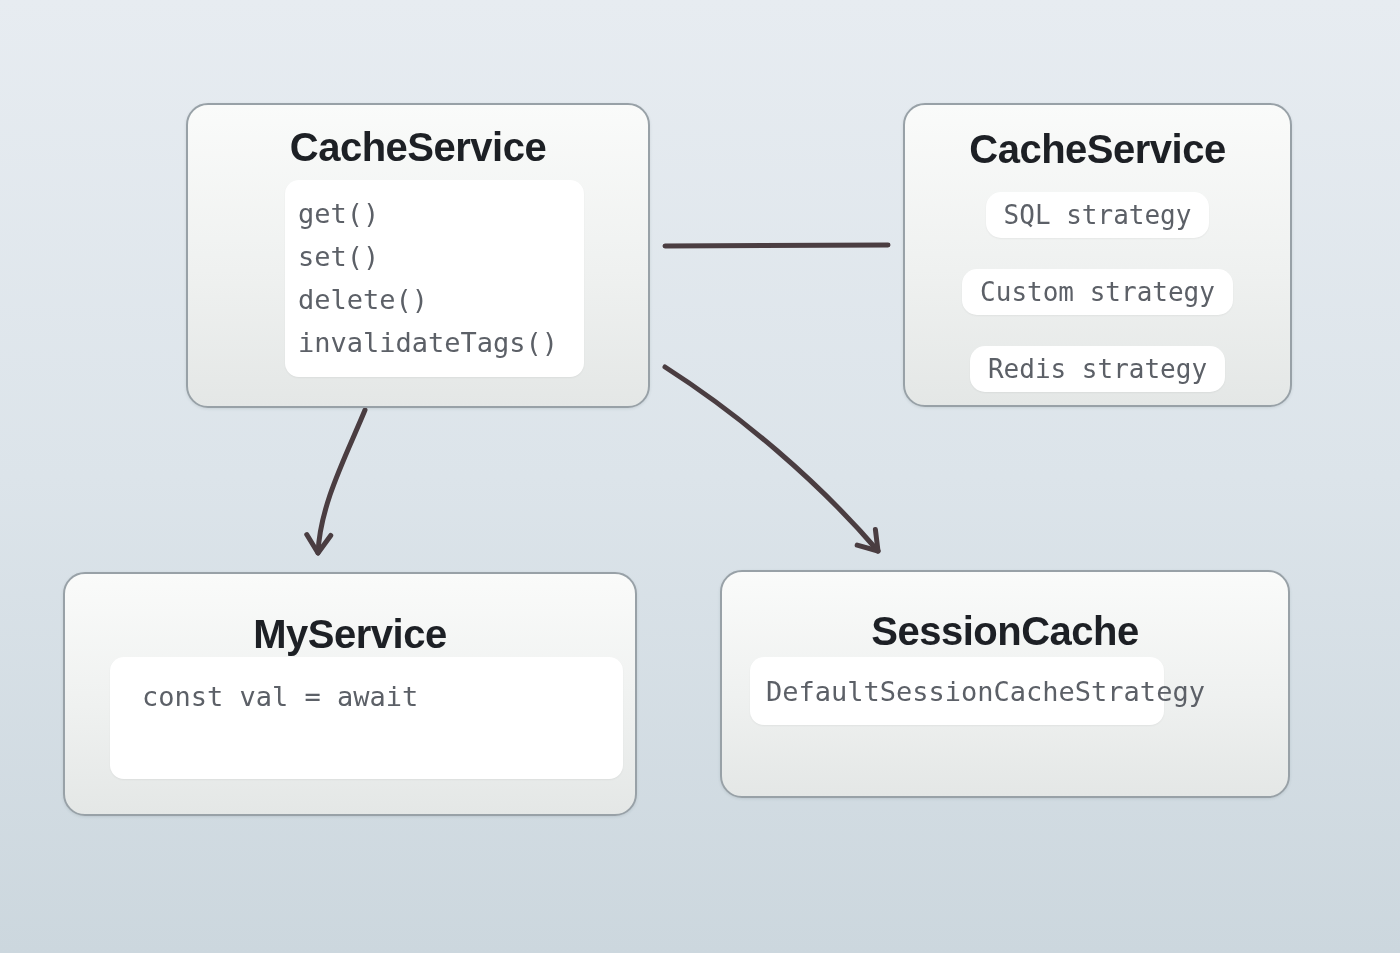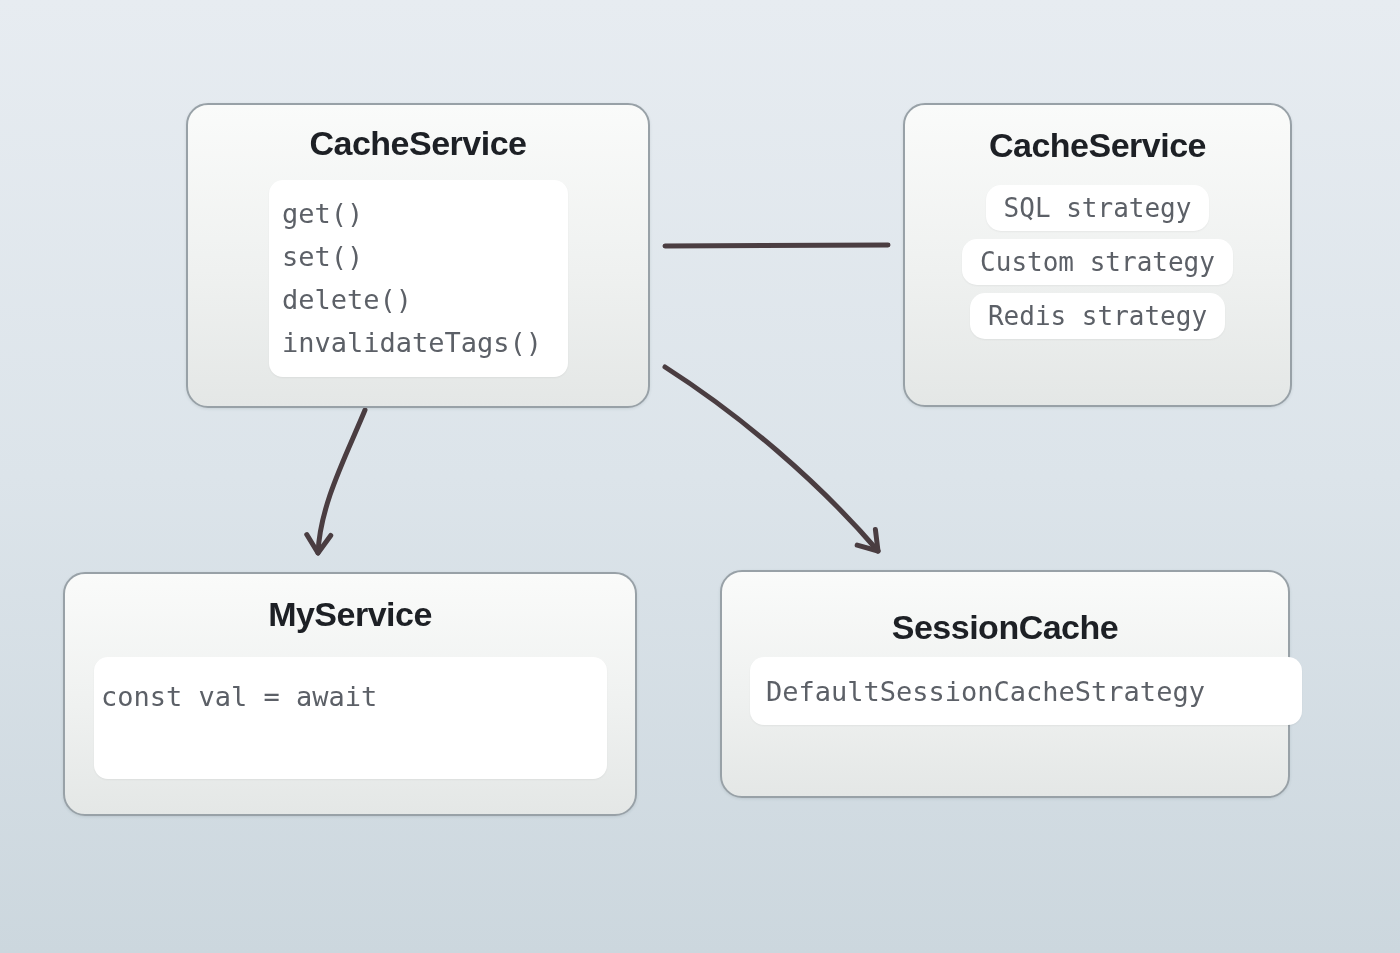--- a/index.html
+++ b/index.html
@@ -34,33 +34,34 @@
   .node {
     position: absolute;
     background: linear-gradient(180deg, var(--box-fill-top) 0%, #eff1f0 55%, var(--box-fill-bottom) 100%);
     border: 2px solid var(--box-border);
     border-radius: 22px;
     box-shadow: 0 1px 3px rgba(50, 70, 80, 0.12);
   }
   .node-title {
     text-align: center;
     font-weight: bold;
-    font-size: 34px;
+    font-size: 40px;
     line-height: 1.2;
     letter-spacing: -0.5px;
     color: var(--title-color);
   }
 
   .mono { font-family: "DejaVu Sans Mono", "Liberation Mono", monospace; color: var(--code-color); }
 
   .code-box {
     position: absolute;
     background: var(--pill-bg);
     border-radius: 14px;
     box-shadow: 0 1px 2px rgba(0,0,0,0.05);
+    margin-left: 16px;
   }
   .code-line {
     white-space: pre;
     font-size: 27px;
     line-height: 43px;
   }
 
   .pill {
     background: var(--pill-bg);
     border-radius: 15px;
@@ -77,33 +78,33 @@
   #node-cache-service .code-box { left: 81px; top: 75px; width: 299px; height: 197px; padding: 12px 13px; }
 
   
   #node-cache-strategy { left: 903px; top: 103px; width: 389px; height: 304px; }
   #node-cache-strategy .node-title { padding-top: 20px; }
   .strategy-list {
     margin-top: 19px;
     display: flex;
     flex-direction: column;
     align-items: center;
-    gap: 8px;
+    gap: 31px;
   }
 
   
   #node-my-service { left: 63px; top: 572px; width: 574px; height: 244px; }
-  #node-my-service .node-title { padding-top: 20px; }
-  #node-my-service .code-box { left: 29px; top: 83px; width: 513px; height: 122px; padding: 18px 7px; }
+  #node-my-service .node-title { padding-top: 36px; }
+  #node-my-service .code-box { left: 29px; top: 83px; width: 513px; height: 122px; padding: 18px 32px; }
 
   
   #node-session-cache { left: 720px; top: 570px; width: 570px; height: 228px; }
   #node-session-cache .node-title { padding-top: 35px; }
   #node-session-cache .code-box {
-    left: 28px; top: 85px; width: 552px; height: 68px;
+    left: 12px; top: 85px; width: 414px; height: 68px;
     display: flex; align-items: center; padding: 0 16px;
   }
 </style>
 </head>
 <body>
 
 <div class="canvas">
 
   <svg class="edges" viewBox="0 0 1400 953" xmlns="http://www.w3.org/2000/svg">
     <defs>

